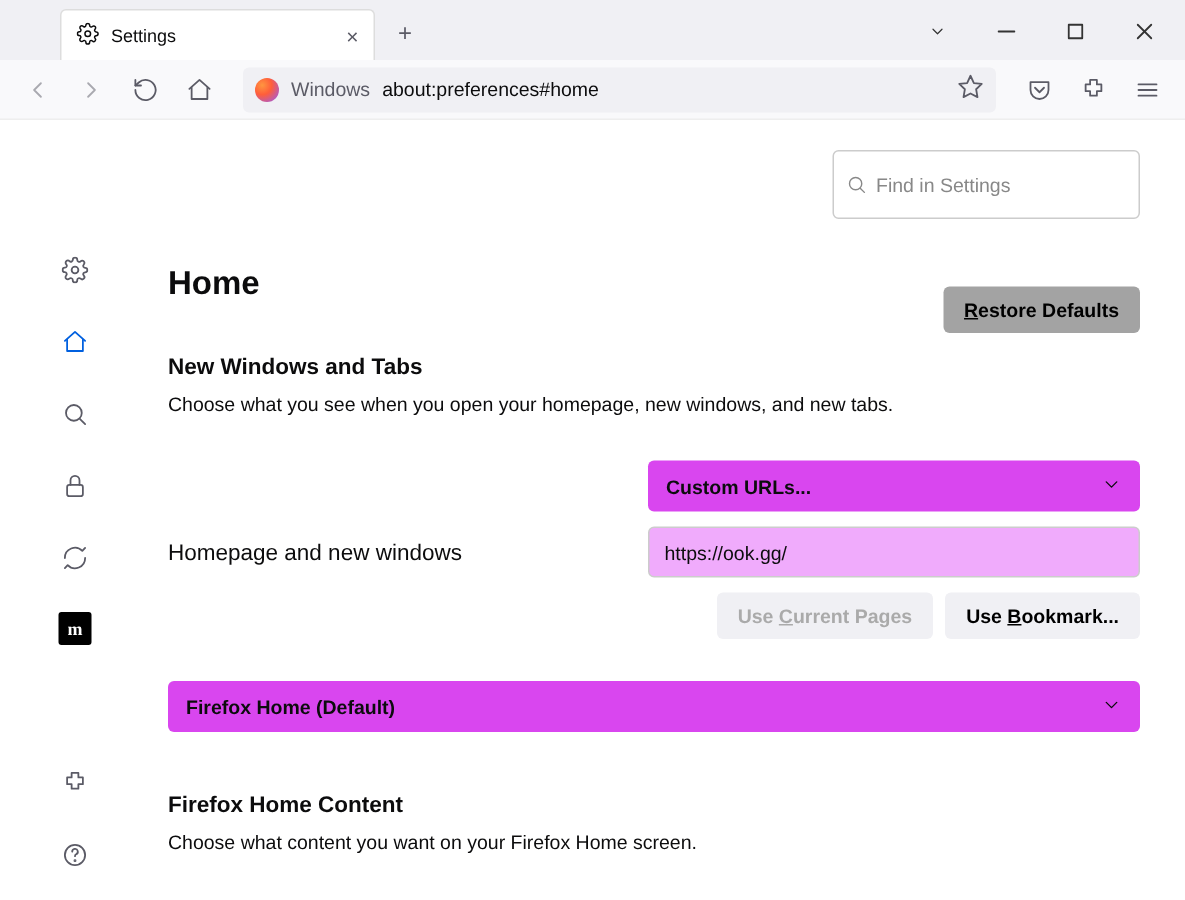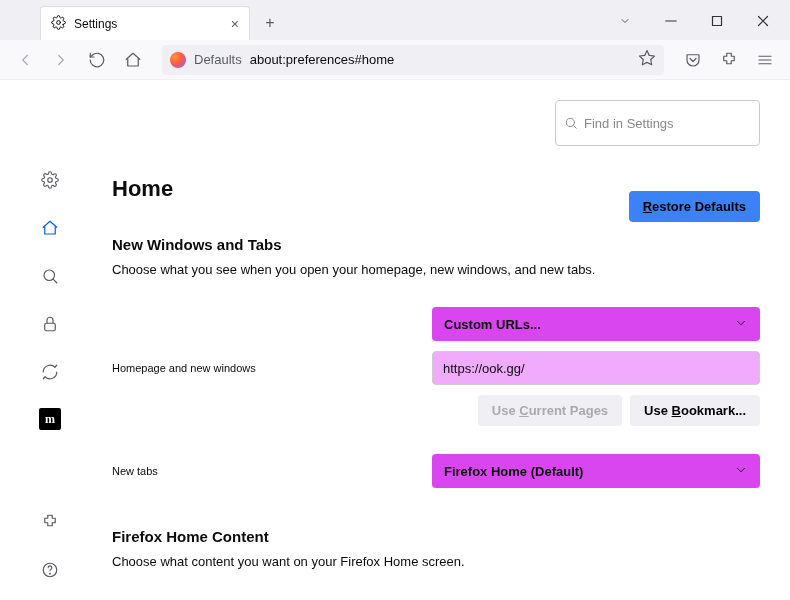--- a/index.html
+++ b/index.html
@@ -30,28 +30,28 @@
 .sbtn { width: 24px; height: 24px; display: flex; align-items: center; justify-content: center; color: #5b5b66; }
 .sbtn.active { color: #0060df; }
 .sbtn.m { background: #000; color: #fff; width: 22px; height: 22px; border-radius: 2px; font-weight: bold; font-size: 12px; font-family: Georgia, serif; }
 
 .main { flex: 1; padding: 20px 30px 0 12px; position: relative; }
 .search-row { display: flex; justify-content: flex-end; margin-bottom: 30px; }
 .search-box { width: 205px; height: 46px; border: 1px solid #ccc; border-radius: 4px; display: flex; align-items: center; padding: 0 8px; gap: 6px; color: #888; font-size: 13px; }
 
 .page-title { font-size: 22px; font-weight: 600; margin-bottom: 34px; }
 .title-row { display: flex; align-items: center; }
-.restore-btn { margin-left: auto; background: #3b82f6; border: none; padding: 8px 14px; border-radius: 4px; font-size: 13px; font-weight: 600; cursor: pointer; }
+.restore-btn { margin-left: auto; background: #a3a3a3; border: none; padding: 8px 14px; border-radius: 4px; font-size: 13px; font-weight: 600; cursor: pointer; }
 .restore-btn .ul { text-decoration: underline; }
 
 h2 { font-size: 15px; font-weight: 700; margin-bottom: 8px; }
 .desc { font-size: 13px; color: #0c0c0d; margin-bottom: 28px; line-height: 1.4; }
 
 .form-row { display: flex; align-items: center; margin-bottom: 10px; }
-.form-label { width: 320px; font-size: 11px; }
+.form-label { width: 320px; font-size: 15px; }
 .select-box { flex: 1; height: 34px; background: #d946ef; border-radius: 4px; display: flex; align-items: center; padding: 0 12px; font-size: 13px; font-weight: 600; position: relative; }
 .select-box .chev { margin-left: auto; }
 .input-box { flex: 1; height: 34px; border: 1px solid #ccc; border-radius: 4px; padding: 0 10px; font-size: 13px; display: flex; align-items: center; background: #f0abfc; }
 
 .btn-row { display: flex; justify-content: flex-end; gap: 8px; margin-bottom: 28px; margin-top: 6px; }
 .btn { background: #f0f0f4; border: none; padding: 8px 14px; border-radius: 4px; font-size: 13px; font-weight: 600; }
 .btn.disabled { color: #aaa; }
 .btn .ul { text-decoration: underline; }
 
 svg { width: 18px; height: 18px; stroke: currentColor; stroke-width: 1.6; fill: none; stroke-linecap: round; stroke-linejoin: round; }
@@ -114,21 +114,21 @@
       </svg>
     </div>
   <div class="tbtn">
       <svg viewBox="0 0 24 24">
         <path d="M3 11l9-8 9 8"></path>
         <path d="M5 10v10h14V10"></path>
       </svg>
     </div>
   <div class="urlbar">
     <div class="ff-icon"></div>
-    <span class="brand">Defaults</span>
+    <span class="brand">Windows</span>
     <span>about:preferences#home</span>
     <span class="star"><svg viewBox="0 0 24 24">
           <polygon points="12 2 15 8.5 22 9.3 17 14 18.2 21 12 17.8 5.8 21 7 14 2 9.3 9 8.5 12 2"></polygon>
         </svg></span>
   </div>
   <div class="tbtn">
       <svg viewBox="0 0 24 24">
         <path d="M4 5h16v7a8 8 0 0 1-16 0z"></path>
         <polyline points="8 10 12 14 16 10"></polyline>
       </svg>
@@ -231,21 +231,20 @@
         <span>https://ook.gg/</span>
       </div>
     </div>
 
     <div class="btn-row">
       <button class="btn disabled"><span>Use </span><span class="ul">C</span><span>urrent Pages</span></button>
       <button class="btn"><span>Use </span><span class="ul">B</span><span>ookmark...</span></button>
     </div>
 
     <div class="form-row" style="margin-bottom:40px">
-      <div class="form-label">New tabs</div>
       <div class="select-box">
         <span>Firefox Home (Default)</span>
         <span class="chev"><svg viewBox="0 0 24 24" style="width:14px;height:14px">
               <polyline points="6 9 12 15 18 9"></polyline>
             </svg></span>
       </div>
     </div>
 
     <h2>Firefox Home Content</h2>
     <p class="desc">Choose what content you want on your Firefox Home screen.</p>

